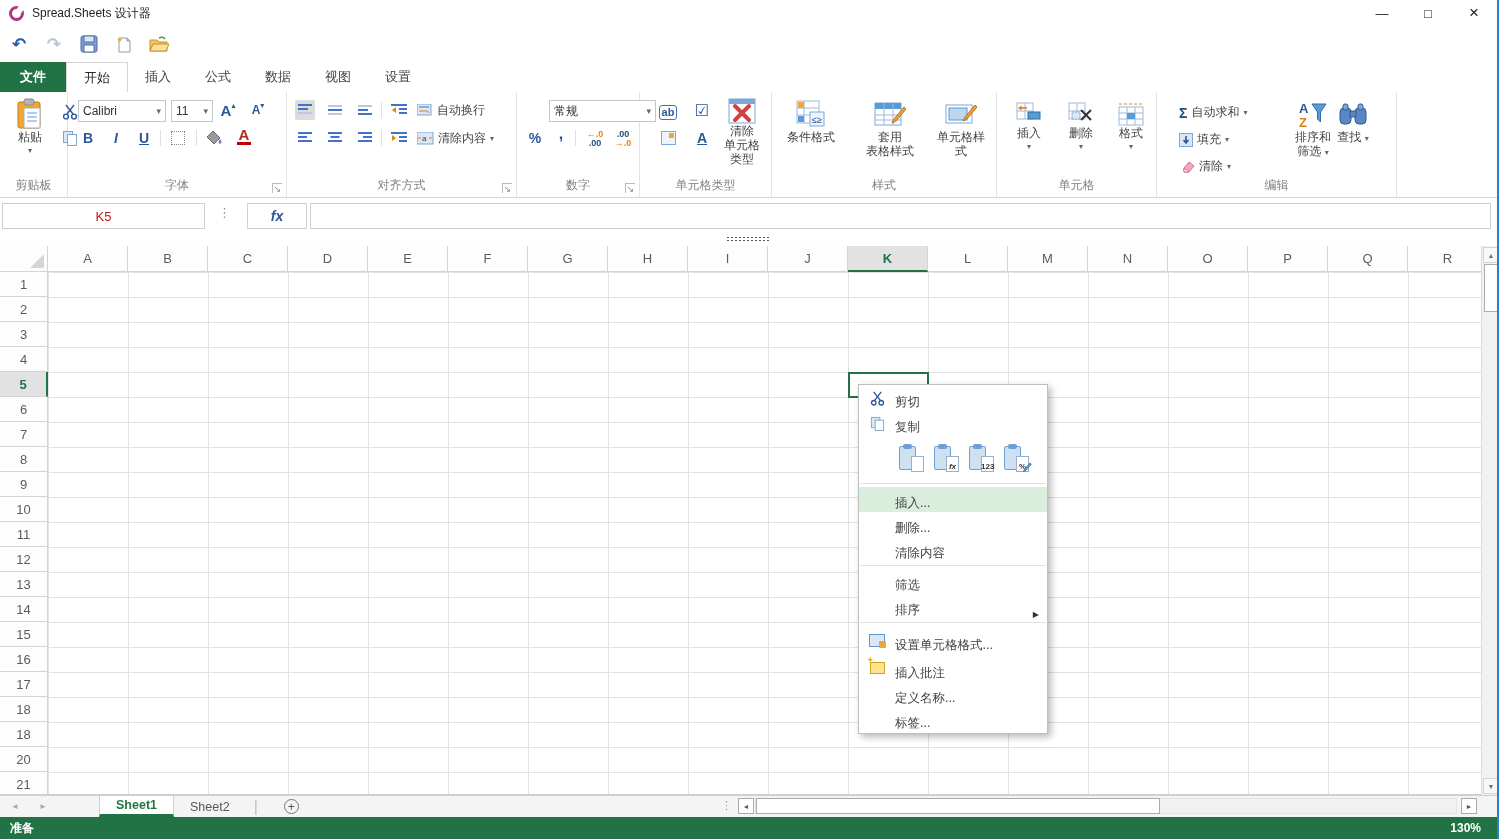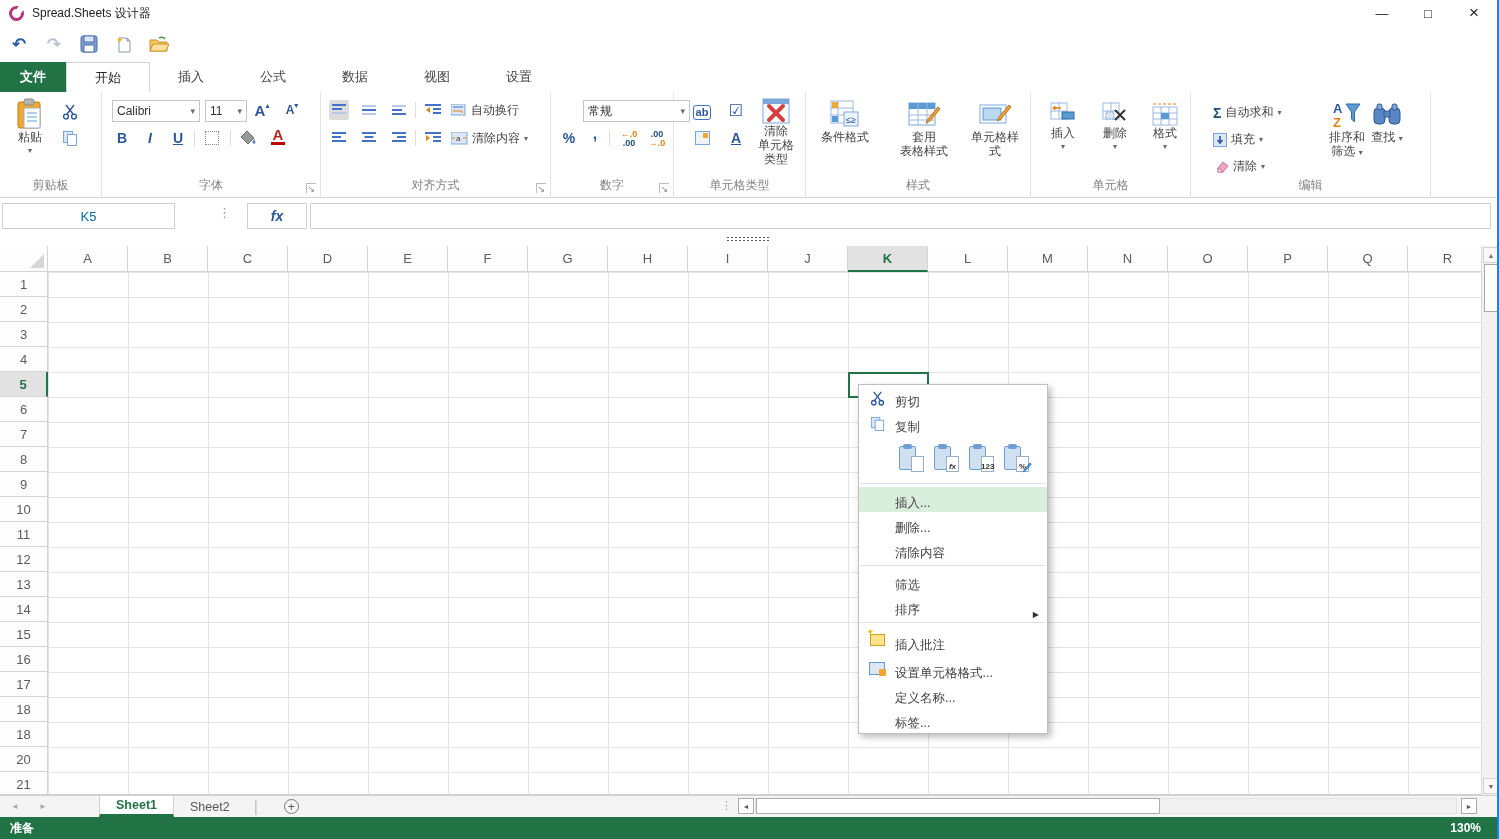--- a/index.html
+++ b/index.html
@@ -16,21 +16,21 @@
   .win-btn { width:46px; height:100%; display:flex; align-items:center; justify-content:center; font-size:13px; color:#222; }
 
   
   .qat { left:0; top:26px; width:100%; height:36px; display:flex; align-items:center; gap:13px; padding-left:8px; }
   .qat-btn { width:22px; height:22px; display:flex; align-items:center; justify-content:center; font-size:17px; font-weight:bold; }
   .undo-g { color:#2a5ca8; } .redo-g { color:#b9c4d6; }
 
   
   .tabrow { left:0; top:62px; width:100%; height:30px; display:flex; background:#fff; }
   .file-tab { width:66px; height:100%; background:#217346; color:#fff; font-weight:bold; font-size:13px; display:flex; align-items:center; justify-content:center; }
-  .rtab { padding:0 28px; height:100%; display:flex; align-items:center; font-size:13px; color:#444; }
+  .rtab { padding:0 17px; height:100%; display:flex; align-items:center; font-size:13px; color:#444; }
   .rtab.active { border:1px solid #d5d5d5; border-bottom:none; background:#fff; color:#262626; }
 
   
   .ribbon { left:0; top:92px; width:100%; height:106px; background:#fff; border-bottom:1px solid #d5d5d5; display:flex; }
   .rgroup { position:relative; height:100%; border-right:1px solid #e4e4e4; flex:none; }
   .glabel { position:absolute; bottom:3px; left:0; width:100%; text-align:center; font-size:12px; color:#808080; }
   .launcher { position:absolute; bottom:4px; right:4px; width:10px; height:10px; font-size:9px; color:#8a8a8a; line-height:10px; border-left:1px solid #bbb; border-top:1px solid #bbb; text-align:center; }
   .bigbtn { position:absolute; display:flex; flex-direction:column; align-items:center; font-size:12px; color:#444; line-height:14px; text-align:center; }
   .smallico { position:absolute; width:20px; height:20px; display:flex; align-items:center; justify-content:center; }
   .combo { position:absolute; border:1px solid #c2c7cf; background:#fff; font-size:12px; color:#333; display:flex; align-items:center; padding:0 4px; height:22px; }
@@ -38,21 +38,21 @@
   .ddc { color:#666; font-size:8px; }
   .selbg { background:#dcdcdc; border-radius:2px; }
   .blue { color:#2b579a; }
   .vline { position:absolute; width:1px; background:#dfdfdf; }
   .stack3 { position:absolute; font-size:12px; color:#444; display:flex; align-items:center; gap:4px; white-space:nowrap; }
   .decbtn { position:absolute; font-size:9px; line-height:9px; font-weight:bold; color:#1f4e79; text-align:center; }
   .decbtn .oa { color:#e08214; }
 
   
   .fbar { left:0; top:200px; width:100%; height:31px; background:#fff; }
-  .namebox { position:absolute; left:2px; top:3px; width:173px; height:26px; border:1px solid #d0d0d0; display:flex; align-items:center; justify-content:center; font-size:13px; color:#0369a1; }
+  .namebox { position:absolute; left:2px; top:3px; width:203px; height:26px; border:1px solid #d0d0d0; display:flex; align-items:center; justify-content:center; font-size:13px; color:#b91c1c; }
   .fdots { position:absolute; left:218px; top:5px; color:#9a9a9a; font-size:13px; letter-spacing:0; }
   .fxbox { position:absolute; left:247px; top:3px; width:60px; height:26px; border:1px solid #d0d0d0; display:flex; align-items:center; justify-content:center; font-style:italic; font-weight:bold; font-size:14px; color:#2b579a; }
   .finput { position:absolute; left:310px; top:3px; width:1181px; height:26px; border:1px solid #d0d0d0; background:#fff; }
   .splitter { left:0; top:231px; width:100%; height:15px; background:#fff; }
   .split-dots { position:absolute; left:726px; top:5px; width:44px; height:6px; background-image:radial-gradient(#555 0.9px, transparent 1px); background-size:4px 3px; }
 
   
   .grid { left:0; top:246px; width:1481px; height:549px; background:#fff; overflow:hidden; border-bottom:1px solid #d0d0d0; }
   .corner { position:absolute; left:0; top:0; width:48px; height:26px; background:#fdfdfd; border-right:1px solid #d4d4d4; border-bottom:1px solid #d4d4d4; }
   .corner .tri { position:absolute; right:3px; bottom:3px; width:0; height:0; border-left:14px solid transparent; border-bottom:14px solid #d6d6d6; }
@@ -159,21 +159,21 @@
   <div class="rtab active">开始</div>
   <div class="rtab">插入</div>
   <div class="rtab">公式</div>
   <div class="rtab">数据</div>
   <div class="rtab">视图</div>
   <div class="rtab">设置</div>
 </div>
 
 <div class="abs ribbon">
 
-  <div class="rgroup" style="width:102px;">
+  <div class="rgroup" style="width:68px;">
     <div class="bigbtn" style="left:8px; top:6px; width:44px;">
       <svg width="30" height="32" viewBox="0 0 30 32">
           <rect x="3" y="4" width="22" height="26" rx="2" fill="#f0a830" stroke="#c07f1a"></rect>
           <rect x="9" y="1" width="10" height="6" rx="2" fill="#b5b5b5" stroke="#8a8a8a"></rect>
           <rect x="9" y="10" width="16" height="20" fill="#fff" stroke="#9bb0c8"></rect>
           <line x1="12" y1="15" x2="22" y2="15" stroke="#5b9bd5"></line>
           <line x1="12" y1="19" x2="22" y2="19" stroke="#5b9bd5"></line>
           <line x1="12" y1="23" x2="22" y2="23" stroke="#5b9bd5"></line>
         </svg>
       <span>粘贴</span>
@@ -614,29 +614,29 @@
   <div class="mi">
     <span>筛选</span>
   </div>
   <div class="mi">
     <span>排序</span>
     <span class="subarrow">▶</span>
   </div>
   <div class="msep"></div>
   <div class="mi" style="height:28px;">
     <span class="micon">
+        <span class="fmt-ico"></span>
+      </span>
+    <span>设置单元格格式...</span>
+  </div>
+  <div class="mi" style="height:28px;">
+    <span class="micon">
         <span class="note-ico"></span>
       </span>
     <span>插入批注</span>
-  </div>
-  <div class="mi" style="height:28px;">
-    <span class="micon">
-        <span class="fmt-ico"></span>
-      </span>
-    <span>设置单元格格式...</span>
   </div>
   <div class="mi">
     <span>定义名称...</span>
   </div>
   <div class="mi">
     <span>标签...</span>
   </div>
 </div>
 
 <div class="abs sheetbar">

